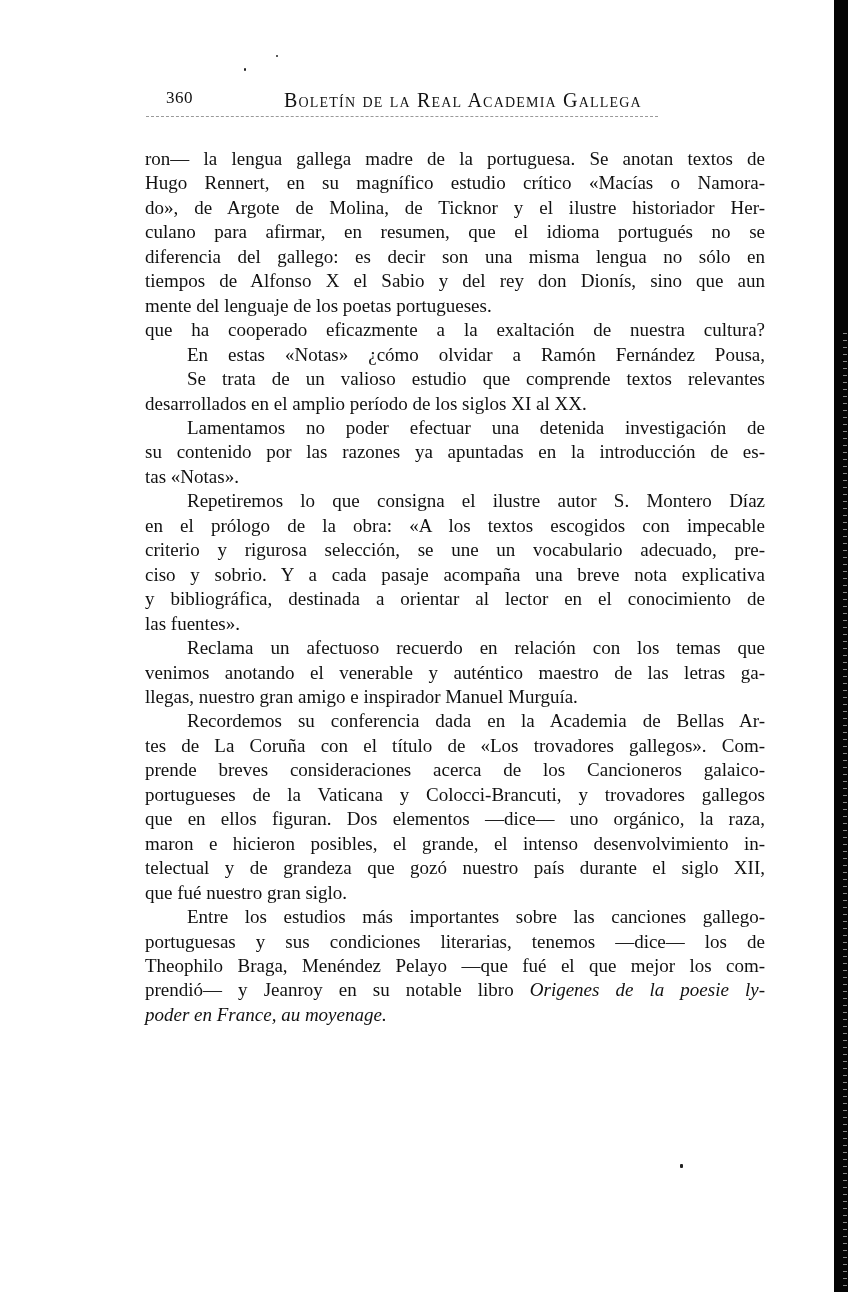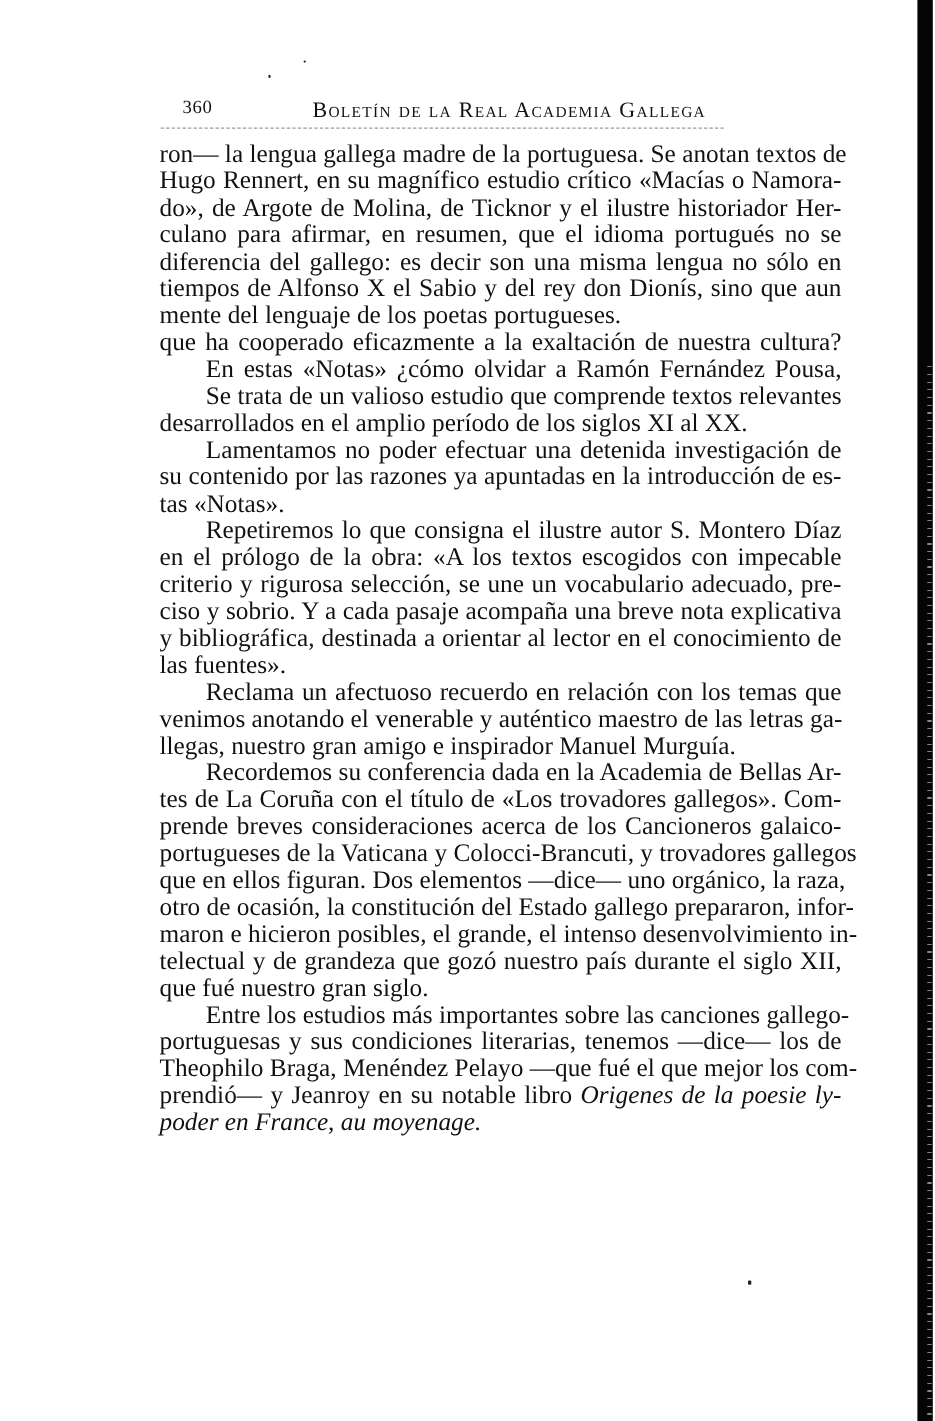--- a/index.html
+++ b/index.html
@@ -69,24 +69,24 @@
       position: absolute;
       left: 146px;
       top: 116px;
       width: 512px;
       height: 0;
       border-top: 1px dashed #9a9a9a;
     }
     .body-text {
       position: absolute;
       left: 145px;
-      top: 128px;
+      top: 147px;
       width: 620px;
       font-family: "Liberation Serif", serif;
-      font-size: 23px;
+      font-size: 19px;
       line-height: 24.45px;
       text-align: justify;
       hyphens: none;
     }
     .body-text .line {
       display: block;
       text-align: justify;
       text-align-last: justify;
       white-space: nowrap;
     }
@@ -160,21 +160,20 @@
       <span class="line">venimos anotando el venerable y auténtico maestro de las letras ga-</span>
       <span class="line last">llegas, nuestro gran amigo e inspirador Manuel Murguía.</span>
     </div>
 
     <div>
       <span class="line indent">Recordemos su conferencia dada en la Academia de Bellas Ar-</span>
       <span class="line">tes de La Coruña con el título de «Los trovadores gallegos». Com-</span>
       <span class="line">prende breves consideraciones acerca de los Cancioneros galaico-</span>
       <span class="line">portugueses de la Vaticana y Colocci-Brancuti, y trovadores gallegos</span>
       <span class="line">que en ellos figuran. Dos elementos —dice— uno orgánico, la raza,</span>
-      <span class="line">otro de ocasión, la constitución del Estado gallego prepararon, infor-</span>
       <span class="line">maron e hicieron posibles, el grande, el intenso desenvolvimiento in-</span>
       <span class="line">telectual y de grandeza que gozó nuestro país durante el siglo XII,</span>
       <span class="line last">que fué nuestro gran siglo.</span>
     </div>
 
     <div>
       <span class="line indent">Entre los estudios más importantes sobre las canciones gallego-</span>
       <span class="line">portuguesas y sus condiciones literarias, tenemos —dice— los de</span>
       <span class="line">Theophilo Braga, Menéndez Pelayo —que fué el que mejor los com-</span>
       <span class="line"><span>prendió— y Jeanroy en su notable libro </span><em>Origenes de la poesie ly-</em></span>

